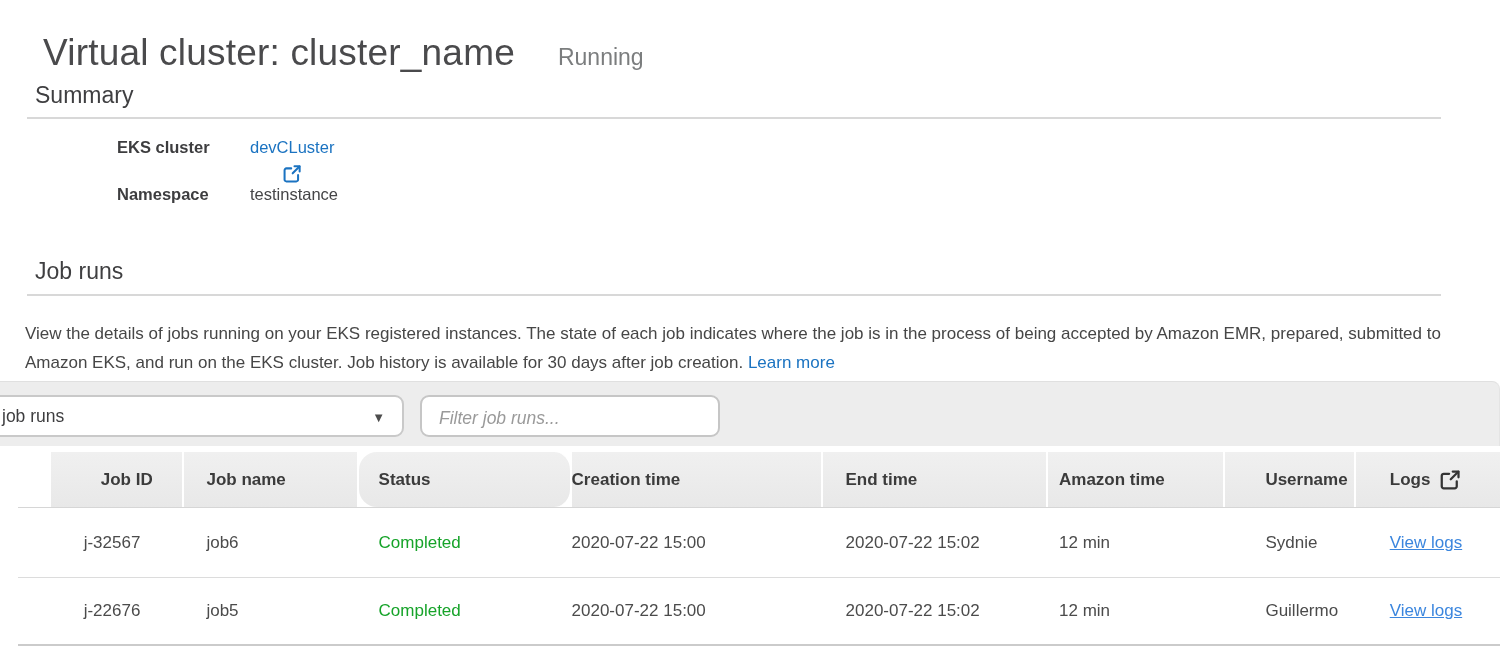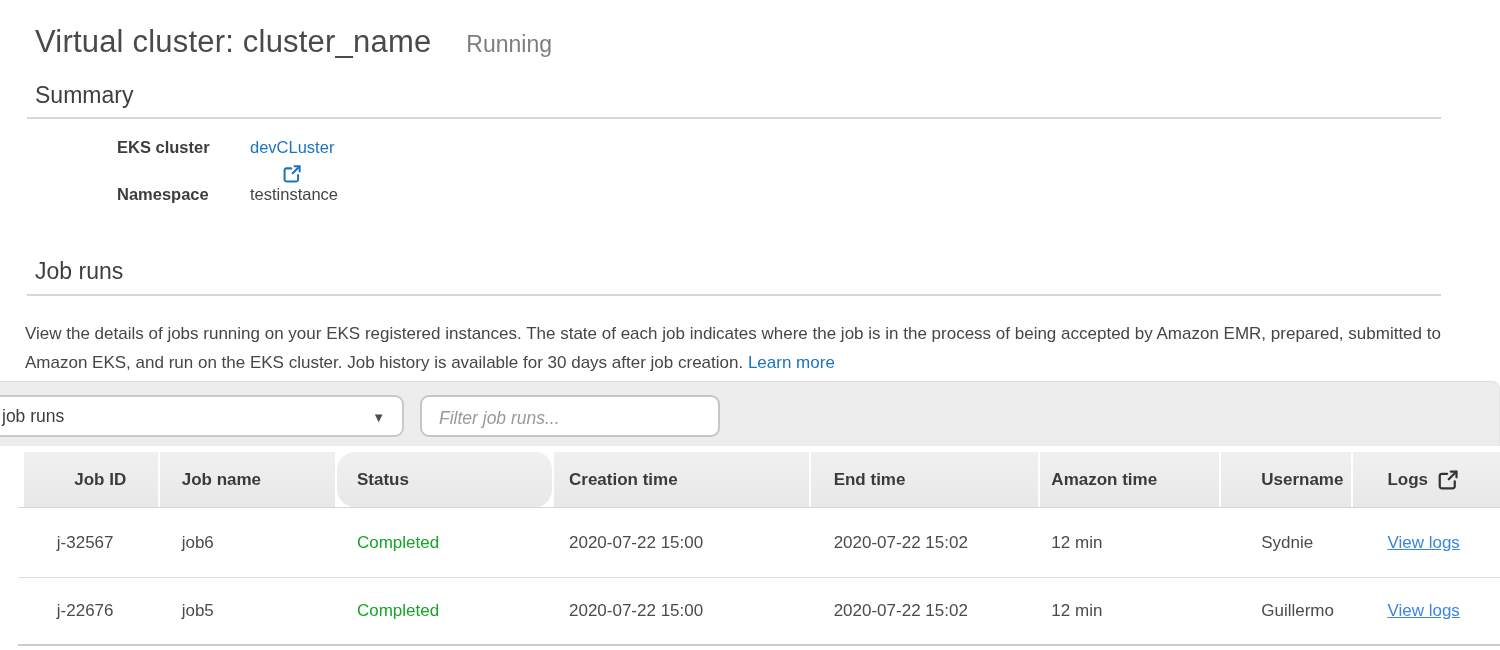--- a/index.html
+++ b/index.html
@@ -2,21 +2,21 @@
 <html><head>
 <meta charset="utf-8">
 <style>
   html,body{margin:0;padding:0;background:#fff;}
   .screen{
     position:relative;width:1500px;height:650px;overflow:hidden;background:#ffffff;
     font-family:"Liberation Sans","DejaVu Sans",sans-serif;color:#444;
   }
   
   .title-row{position:absolute;left:27px;top:16px;display:flex;align-items:baseline;gap:27px;}
-  .page-title{font-size:31px;font-weight:400;color:#4a4a4c;margin:8px;letter-spacing:.2px;}
+  .page-title{font-size:37px;font-weight:400;color:#4a4a4c;margin:16px;letter-spacing:.2px;}
   .status-badge{font-size:23px;color:#7b7d7e;}
   
   .section-heading{position:absolute;left:27px;font-size:23px;font-weight:400;color:#3f3f41;margin:8px;}
   .heading-summary{top:74px;}
   .heading-jobruns{top:250px;}
   .divider{position:absolute;left:27px;width:1414px;height:2px;background:#d8d8d8;}
   .divider-1{top:117px;}
   .divider-2{top:294px;}
   
   .field-row{position:absolute;left:0;height:22px;}
@@ -51,24 +51,24 @@
   .thead{position:absolute;left:0;top:452px;height:55px;width:1500px;display:flex;}
   .thead .lead-gap{width:25px;background:#fff;}
   .th{
     box-sizing:border-box;height:55px;display:flex;align-items:center;
     background:linear-gradient(180deg,#f0f0f0 0%,#e8e8e8 100%);
     border-right:2px solid #ffffff;
     font-size:17px;font-weight:700;color:#3b3b3b;white-space:nowrap;
   }
   .th:last-child{border-right:none;}
   .th .logs-icon{margin-left:10px;color:#343434;}
-  .c1{width:138px;padding-left:50px;}
+  .c1{width:138px;padding-left:50px;margin-left:27px;}
   .c2{width:182px;padding-left:22px;}
   .c3{width:223px;padding-left:20px;border-radius:18px;}
-  .c4{width:264px;padding-left:15px;}
+  .c4{width:264px;}
   .c5{width:236px;padding-left:23px;}
   .c6{width:186px;padding-left:11px;}
   .c7{width:135px;padding-left:40px;text-align:right;}
   .c8{width:150px;padding-left:34px;}
   .header-underline{position:absolute;left:18px;top:507px;width:1482px;height:1px;background:#d6d6d6;}
   .trow{position:absolute;left:18px;width:1482px;display:flex;align-items:center;}
   .trow-1{top:508px;height:69px;border-bottom:1px solid #dcdcdc;}
   .trow-2{top:578px;height:66px;border-bottom:2px solid #cbcbcb;}
   .trow .lead-gap{width:7px;}
   .td{box-sizing:border-box;display:flex;align-items:center;font-size:17px;color:#4b4b4b;white-space:nowrap;}

